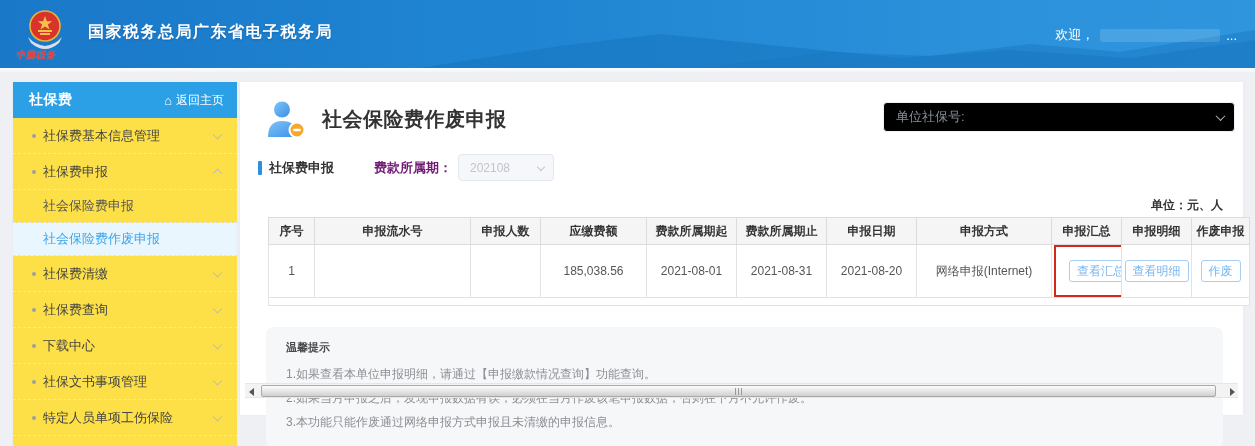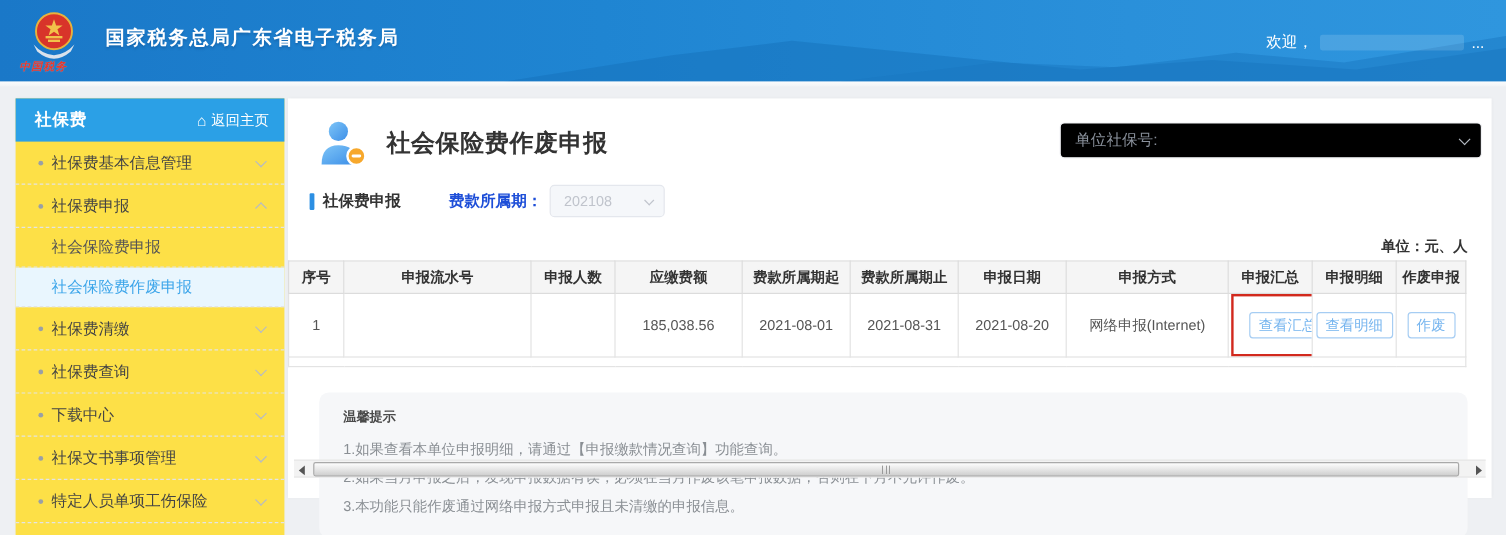--- a/index.html
+++ b/index.html
@@ -78,36 +78,36 @@
   }
   .ssn-label { font-size:13px; color:#8a919c; flex:0 0 auto; }
   .ssn-value { flex:1; font-size:12px; color:#c4c8ce; padding-left:10px; }
   .ssn-chev { position:absolute; right:10px; top:11px; width:7px; height:7px;
     border-right:1px solid #b4bac2; border-bottom:1px solid #b4bac2;
     transform:rotate(45deg) translate(-1px,-1px); }
 
   .section-row { display:flex; align-items:center; margin-top:15px; padding-left:18px; }
   .blue-bar { width:4px; height:14px; background:#2c8fe3; border-radius:1px; }
   .section-label { font-size:13px; font-weight:bold; color:#333; margin-left:7px; }
-  .period-label { font-size:13px; font-weight:bold; color:#1d4ed8; margin-left:40px; }
+  .period-label { font-size:13px; font-weight:bold; color:#701a75; margin-left:40px; }
   .period-select {
     position:relative; width:96px; height:27px; margin-left:6px;
     background:#f5f7fa; border:1px solid #e4e7ed; border-radius:4px;
     display:flex; align-items:center; padding:0 22px 0 11px;
     font-size:12px; color:#c0c4cc; cursor:not-allowed;
   }
   .period-select .sel-chev { position:absolute; right:9px; top:9px; width:6px; height:6px;
     border-right:1px solid #c0c4cc; border-bottom:1px solid #c0c4cc;
     transform:rotate(45deg); }
 
   .unit-note { text-align:right; padding-right:20px; margin-top:16px;
     font-size:12px; font-weight:bold; color:#333; }
 
   
-  table.report { border-collapse:collapse; margin:3px 0 0 0; width:981px;
+  table.report { border-collapse:collapse; margin:3px 0 0 28px; width:981px;
     table-layout:fixed; font-size:12px; }
   table.report th {
     background:#f5f5f5; border:1px solid #dcdcdc; height:27px;
     font-weight:bold; color:#333; text-align:center; padding:0 2px;
   }
   table.report td {
     border:1px solid #e3e3e3; height:30px; color:#555; text-align:center;
     background:#fff; padding:0 2px; white-space:nowrap; overflow:hidden;
   }
   table.report td.footer-cell { height:8px; border-top:none; }

